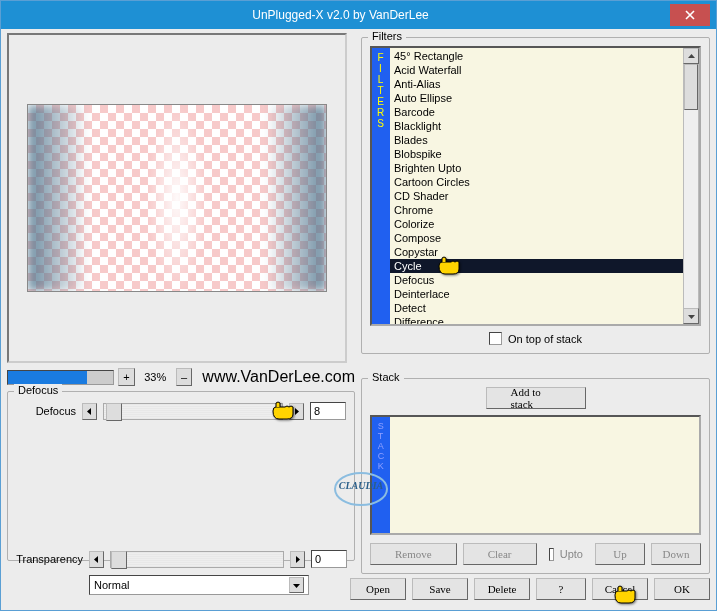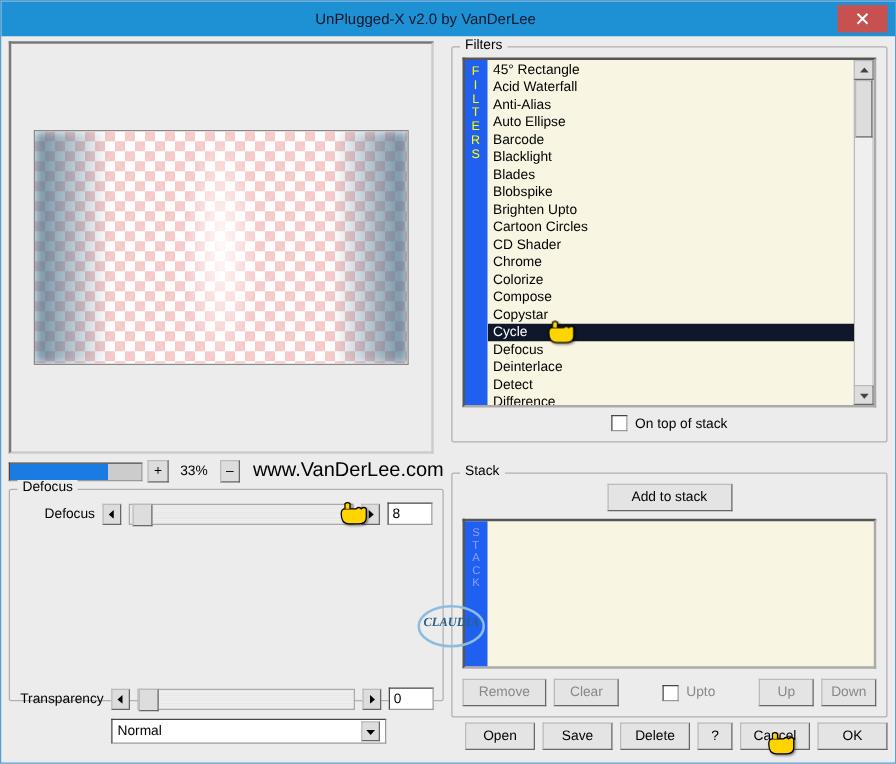--- a/index.html
+++ b/index.html
@@ -1,18 +1,18 @@
 <!DOCTYPE html>
 <html><head>
 <meta charset="utf-8">
 <style>
 * { box-sizing: border-box; margin: 0; padding: 0; font-family: "Segoe UI", Tahoma, sans-serif; }
 body { width: 717px; height: 611px; background: #ececec; position: relative; overflow: hidden; border: 1px solid #5a9fd4; }
 .titlebar { height: 28px; background: #1e90d4; display: flex; align-items: center; padding: 0 6px 0 10px; color: #000; }
-.titlebar .title { flex: 1; text-align: center; font-size: 12px; color: #0f172a; }
+.titlebar .title { flex: 1; text-align: center; font-size: 12px; color: #ffffff; }
 .titlebar .closebtn { width: 40px; height: 22px; background: #c75050; color: #fff; display: flex; align-items: center; justify-content: center; font-size: 13px; }
 .closebtn svg { width: 10px; height: 10px; }
 .content { position: absolute; top: 28px; left: 0; right: 0; bottom: 0; padding: 4px 6px; }
 .leftcol { position: absolute; top: 4px; left: 6px; width: 348px; bottom: 4px; }
 .rightcol { position: absolute; top: 4px; left: 360px; right: 6px; bottom: 4px; }
 
 
 .preview-frame { width: 340px; height: 330px; border: 2px inset #ccc; background: #ececec; display: flex; align-items: center; justify-content: center; }
 .preview-img { width: 300px; height: 188px; border: 1px solid #888; position: relative; overflow: hidden; background: #fff; }
 .checker { position: absolute; inset: 0;
@@ -60,35 +60,35 @@
 .listitem.sel { background: #0f172a; color: #fff; }
 .scrollbar { width: 16px; background:#e6e6e6; display:flex; flex-direction:column; }
 .sb-btn { height:16px; border:1px outset #bbb; background:#ddd; display:flex; align-items:center; justify-content:center; }
 .sb-track { flex:1; background: #efefef; border-left:1px solid #bbb; border-right:1px solid #bbb; position:relative; }
 .sb-thumb { position:absolute; top:0; left:0; right:0; height:46px; border:1px outset #bbb; background:#ddd; }
 
 .chkrow { margin-top: 6px; display:flex; justify-content:center; align-items:center; gap:6px; font-size:11px; }
 .chk { width:13px; height:13px; border:1px inset #999; background:#fff; }
 
 .stack-fs { margin-top: 24px; }
-.btn { height: 22px; border: 1px outset #bbb; background: #e4e4e4; font-size: 11px; padding: 0 12px; display:inline-flex; align-items:center; justify-content:center; }
+.btn { height: 22px; border: 1px outset #bbb; background: #e4e4e4; font-size: 11px; padding: 0 24px; display:inline-flex; align-items:center; justify-content:center;font-family:Liberation Serif, serif; }
 .btn:disabled, .btn.disabled { color: #888; }
 .stack-top { display:flex; justify-content:center; margin-bottom:6px; }
 .stack-list { height: 120px; border:2px inset #aaa; background:#f8f6e2; display:flex; }
 .stack-vlabel { width: 18px; background:#2060f0; color:#8fa0ff; font-size:9px; padding:4px 0; display:flex; justify-content:center; }
 .stack-bottom { display:flex; gap:6px; justify-content:flex-start; align-items:center; margin-top:8px; }
 .stack-bottom .spacer { flex:1; }
 
 .bottom-btns { position:absolute; right:0; bottom:6px; display:flex; gap:6px; }
 .bottom-btns .btn { width:56px; }
 
 .cursor-hand { position:absolute; width:26px; height:20px; }
 .cursor-hand svg { filter: drop-shadow(1px 1px 1px rgba(0,0,0,.5)); }
 
-.watermark { position:absolute; left: 332px; top: 452px; width: 56px; height: 40px; }
+.watermark { position:absolute; left: 332px; top: 440px; width: 56px; height: 40px; }
 .watermark ellipse { fill: none; stroke: #8bbde0; stroke-width: 2; }
 .watermark text { font: italic bold 10px "Georgia", serif; fill: #2a5f8a; }
 
 .caret-svg { width:7px; height:7px; }
 </style>
 </head>
 <body>
 
 <div class="titlebar">
   <div class="title">UnPlugged-X v2.0 by VanDerLee</div>

